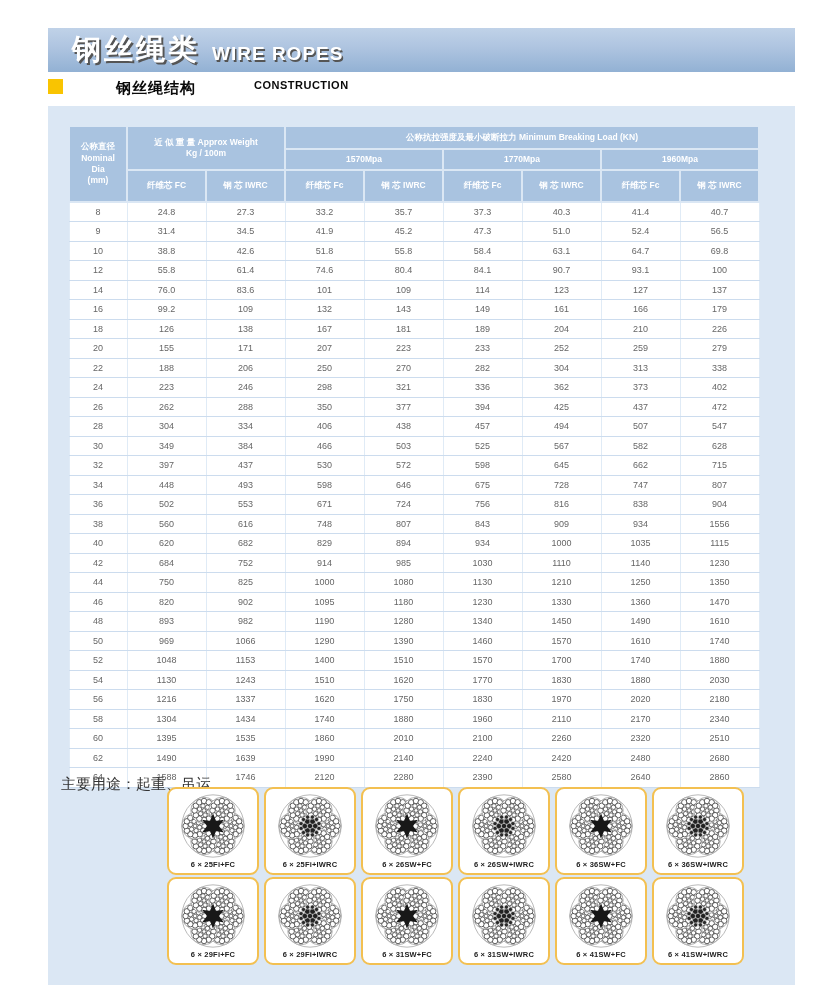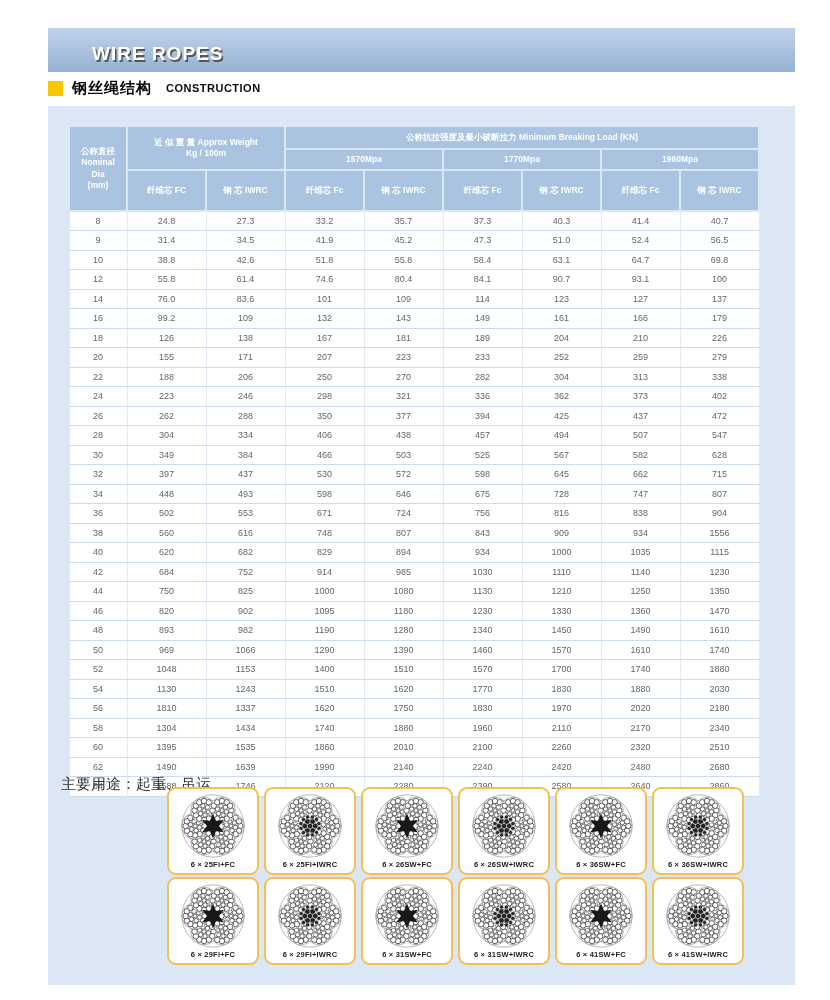--- a/index.html
+++ b/index.html
@@ -7,41 +7,41 @@
     font-family:"Liberation Sans", sans-serif; }
   body { position:relative; }
 
   
   .banner { position:absolute; left:48px; top:28px; width:747px; height:44px;
     background:linear-gradient(to bottom,#c0d2e8 0%,#aec4e0 45%,#92b1d4 100%);
     display:flex; align-items:center; padding-left:24px; }
   .banner-zh { font-size:29px; font-weight:bold; color:#fff; letter-spacing:3px;
     text-shadow:2px 2px 0 #555; }
   .banner-en { font-size:19px; font-weight:bold; color:#fff; letter-spacing:1px;
-    margin-left:20px; margin-top:8px; text-shadow:1.5px 1.5px 0 #555; }
+    margin-left:12px; margin-top:8px; text-shadow:1.5px 1.5px 0 #555; }
 
   
   .section-head { position:absolute; left:48px; top:79px; height:18px;
-    display:flex; align-items:center; }
+    display:flex; align-items:flex-start;gap:44px; }
   .yellow-square { width:15px; height:15px; background:#f9c401; margin-right:9px; }
   .section-zh { font-size:15px; font-weight:bold; color:#0a0a0a; letter-spacing:1px; }
   .section-en { font-size:11px; font-weight:bold; color:#0a0a0a; margin-left:14px; letter-spacing:.5px; }
 
   
   .panel { position:absolute; left:48px; top:106px; width:747px; height:879px;
     background:#dbe7f4; }
 
   
   .table-wrap { position:absolute; left:20px; top:19px; }
   table { border-collapse:collapse; width:690px; table-layout:fixed; }
   thead th { background:#a9c3e0; color:#ffffff; font-weight:bold; font-size:8.5px;
     border:2px solid #dbe7f4; text-align:center; vertical-align:middle; line-height:1.35; }
   thead tr.tier1 th { height:23px; }
   thead tr.tier2 th { height:21px; }
-  thead tr.tier3 th { height:41px;text-align:center; }
+  thead tr.tier3 th { height:32px;text-align:center; }
   th.dia-cell span { display:block; }
   tbody td { background:#ffffff; font-size:9px; color:#666;
     text-align:center; height:19.5px; border:1px solid #e0ebf6;
     border-bottom:1px solid #ccdcee; }
 
   
   .usage-note { position:absolute; left:13px; top:669px; font-size:15px; color:#333; }
 
   
   .cards-row { position:absolute; left:119px; display:flex; gap:5px; }
@@ -51,20 +51,21 @@
     border-radius:9px; display:flex; flex-direction:column; align-items:center;
     padding-top:3px; }
   .rope-svg { display:block; }
   .card-label { font-size:7.5px; font-weight:bold; color:#222; margin-top:0px;
     letter-spacing:.2px; white-space:nowrap; }
 </style>
 </head>
 <body>
 
 <div class="banner">
+  <span class="banner-zh">钢丝绳类</span>
   <span class="banner-en">WIRE ROPES</span>
 </div>
 
 <div class="section-head">
   <span class="yellow-square"></span>
   <span class="section-zh">钢丝绳结构</span>
   <span class="section-en">CONSTRUCTION</span>
 </div>
 
 <div class="panel">
@@ -383,21 +384,21 @@
             <td>1243</td>
             <td>1510</td>
             <td>1620</td>
             <td>1770</td>
             <td>1830</td>
             <td>1880</td>
             <td>2030</td>
           </tr>
           <tr>
             <td>56</td>
-            <td>1810</td>
+            <td>1216</td>
             <td>1337</td>
             <td>1620</td>
             <td>1750</td>
             <td>1830</td>
             <td>1970</td>
             <td>2020</td>
             <td>2180</td>
           </tr>
           <tr>
             <td>58</td>

